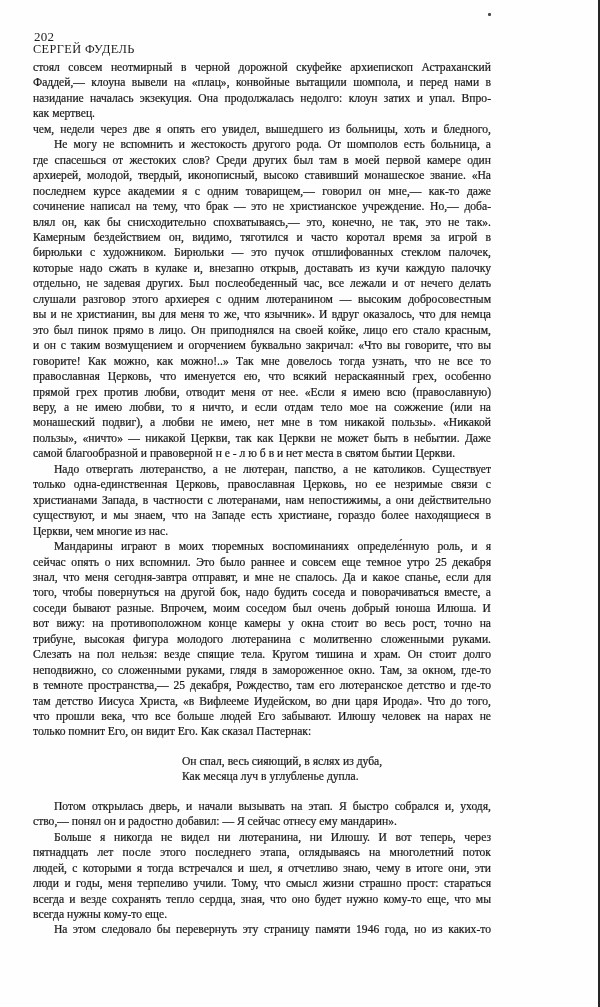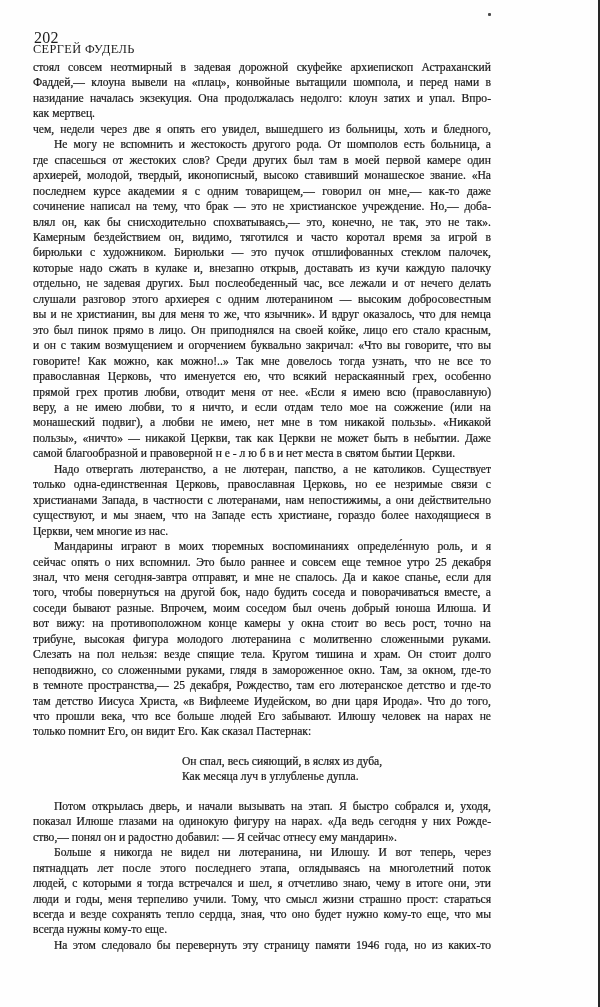--- a/index.html
+++ b/index.html
@@ -11,21 +11,21 @@
   }
   .page{
     position:relative;
     width:600px;height:1007px;
     background:#fefefe;
     color:#1b1b1b;
     overflow:hidden;
   }
   .pagenum{
     position:absolute;left:34px;top:29px;
-    font-size:16px;color:#1b1b1b;
+    font-size:13px;color:#1b1b1b;
     letter-spacing:0.3px;
   }
   .runhead{
     position:absolute;left:33px;top:42px;width:458px;
     text-align:left;
     font-size:12.3px;color:#1b1b1b;
     letter-spacing:0.4px;
   }
   .bodytext{
     position:absolute;left:33px;top:60px;width:458px;
@@ -56,21 +56,21 @@
   }
 </style>
 </head>
 <body>
 
 <div class="page">
   <span class="pagenum">202</span>
   <div class="runhead">СЕРГЕЙ ФУДЕЛЬ</div>
   <div class="bodytext">
       <div class="para">
-        <div class="line">стоял совсем неотмирный в задевая дорожной скуфейке архиепископ Астраханский</div>
+        <div class="line">стоял совсем неотмирный в черной дорожной скуфейке архиепископ Астраханский</div>
         <div class="line">Фаддей,— клоуна вывели на «плац», конвойные вытащили шомпола, и перед нами в</div>
         <div class="line">назидание началась экзекуция. Она продолжалась недолго: клоун затих и упал. Впро-</div>
         <div class="line lastline">как мертвец.</div>
         <div class="line">чем, недели через две я опять его увидел, вышедшего из больницы, хоть и бледного,</div>
       </div>
       <div class="para">
         <div class="line indent">Не могу не вспомнить и жестокость другого рода. От шомполов есть больница, а</div>
         <div class="line">где спасешься от жестоких слов? Среди других был там в моей первой камере один</div>
         <div class="line">архиерей, молодой, твердый, иконописный, высоко ставивший монашеское звание. «На</div>
         <div class="line">последнем курсе академии я с одним товарищем,— говорил он мне,— как-то даже</div>
@@ -113,21 +113,20 @@
         <div class="line">там детство Иисуса Христа, «в Вифлееме Иудейском, во дни царя Ирода». Что до того,</div>
         <div class="line">что прошли века, что все больше людей Его забывают. Илюшу человек на нарах не</div>
         <div class="line lastline">только помнит Его, он видит Его. Как сказал Пастернак:</div>
       </div>
       <div class="poem">
         <div class="line">Он спал, весь сияющий, в яслях из дуба,</div>
         <div class="line lastline">Как месяца луч в углубленье дупла.</div>
       </div>
       <div class="para">
         <div class="line indent">Потом открылась дверь, и начали вызывать на этап. Я быстро собрался и, уходя,</div>
-        <div class="line">показал Илюше глазами на одинокую фигуру на нарах. «Да ведь сегодня у них Рожде-</div>
         <div class="line lastline">ство,— понял он и радостно добавил: — Я сейчас отнесу ему мандарин».</div>
       </div>
       <div class="para">
         <div class="line indent">Больше я никогда не видел ни лютеранина, ни Илюшу. И вот теперь, через</div>
         <div class="line">пятнадцать лет после этого последнего этапа, оглядываясь на многолетний поток</div>
         <div class="line">людей, с которыми я тогда встречался и шел, я отчетливо знаю, чему в итоге они, эти</div>
         <div class="line">люди и годы, меня терпеливо учили. Тому, что смысл жизни страшно прост: стараться</div>
         <div class="line">всегда и везде сохранять тепло сердца, зная, что оно будет нужно кому-то еще, что мы</div>
         <div class="line lastline">всегда нужны кому-то еще.</div>
       </div>

